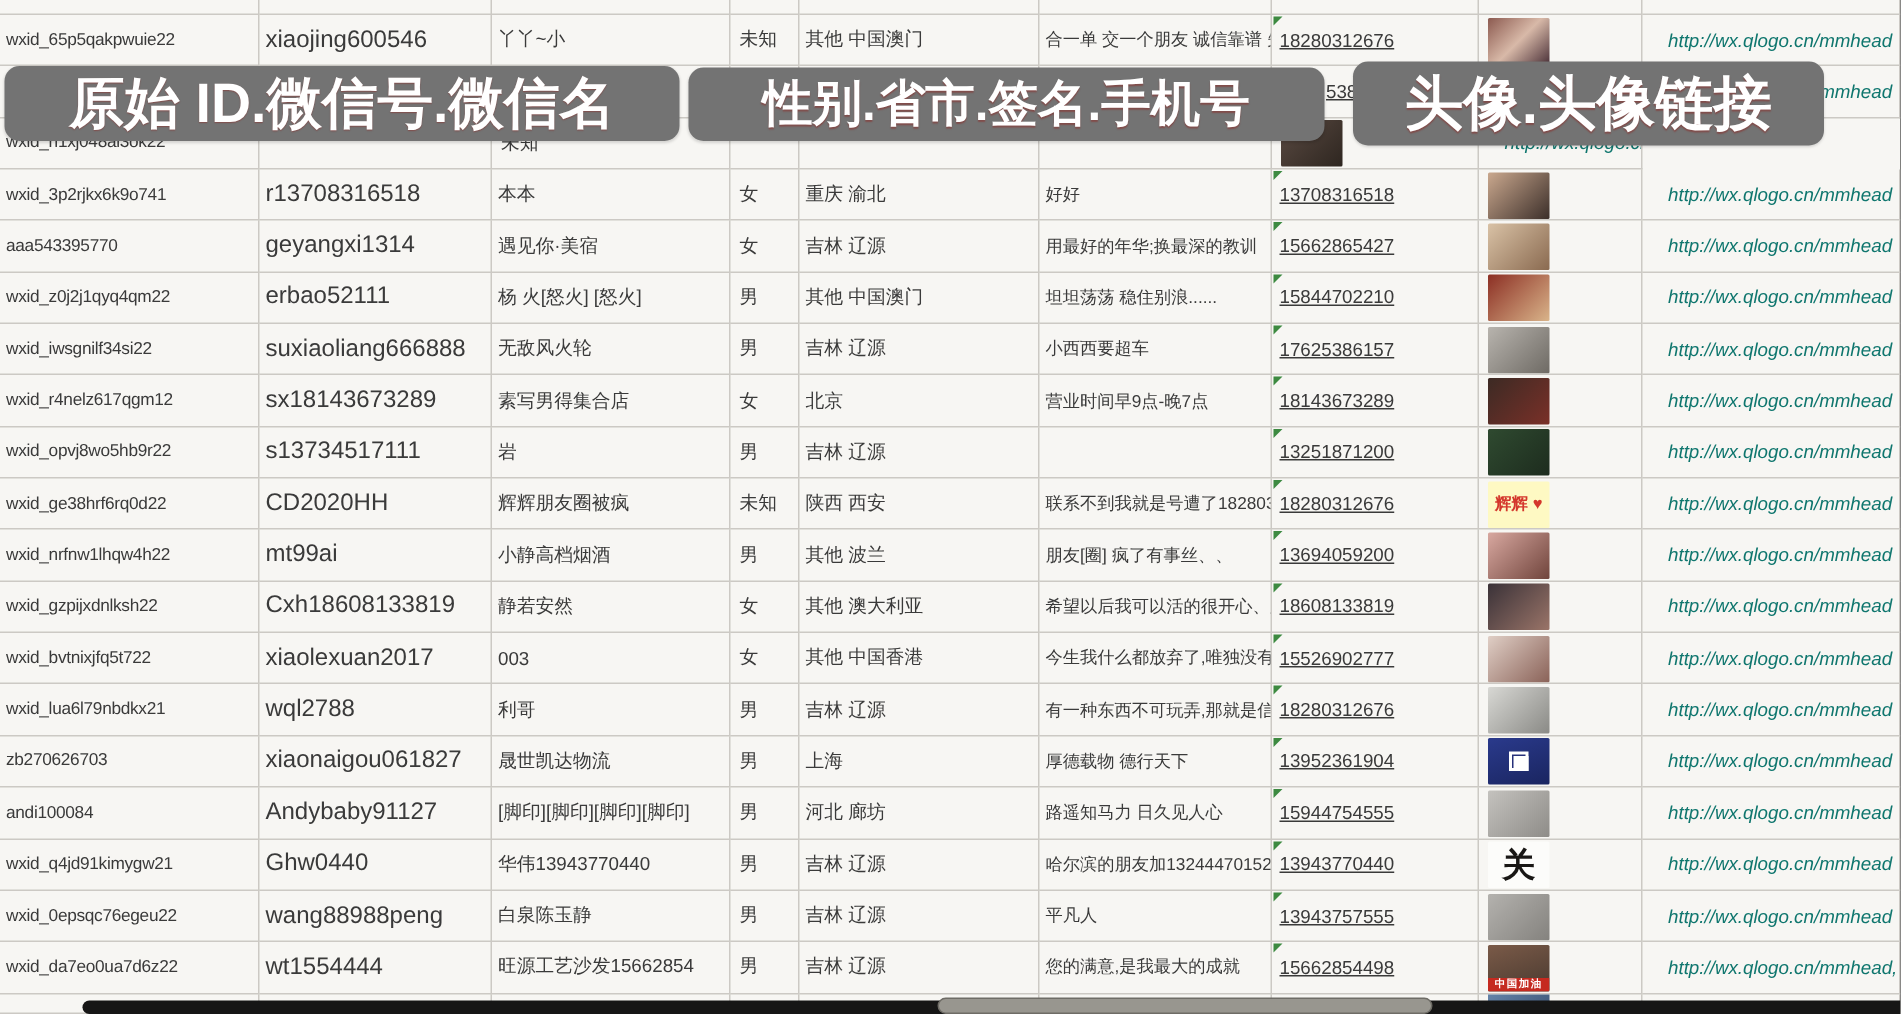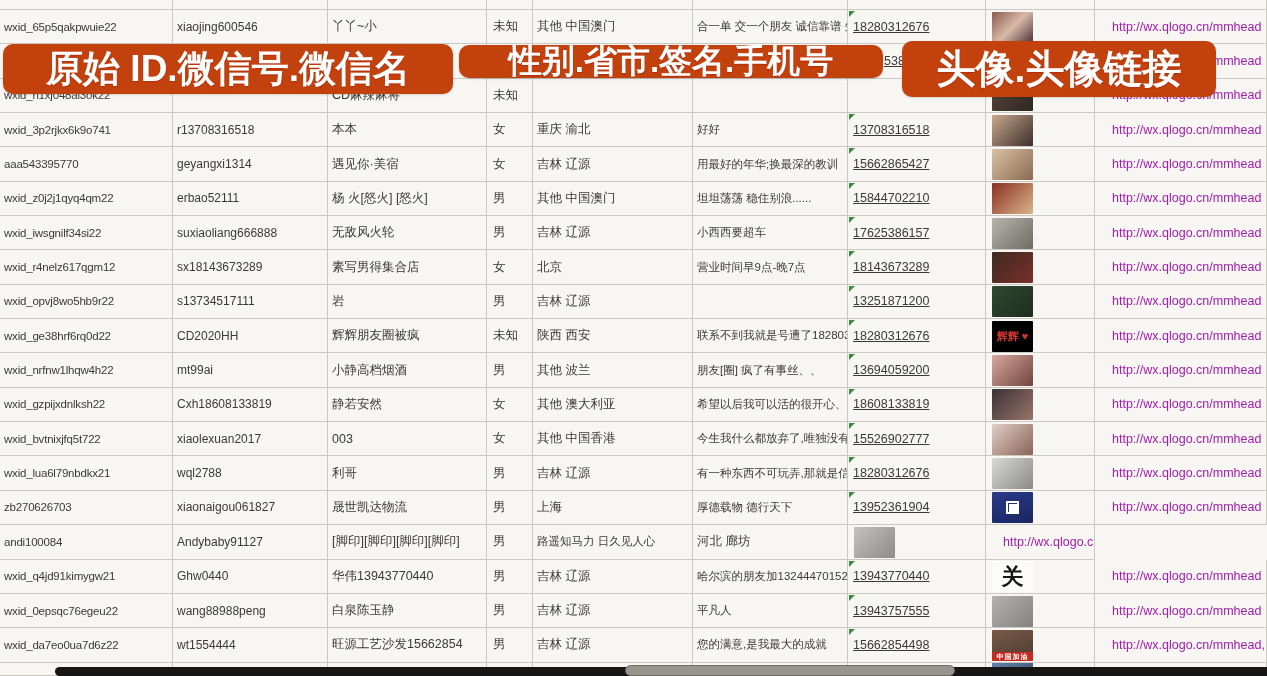--- a/index.html
+++ b/index.html
@@ -22,66 +22,66 @@
   .cell {
     position:relative;
     border-right:1px solid #ccc9c4;
     border-bottom:1px solid #ccc9c4;
     display:flex; align-items:center;
     padding-left:4px;
     white-space:nowrap; overflow:hidden;
     font-size:12px; color:#3a3a3a;
   }
   .c-id   { font-size:11.5px; letter-spacing:-0.2px; }
-  .c-wxno { font-size:12px; }
+  .c-wxno { font-size:16px; }
   .c-name { font-size:12.5px; }
   .c-sex  { font-size:12.5px; padding-left:6px; }
   .c-reg  { font-size:12.5px; }
   .c-sig  { font-size:11.5px; }
   .c-tel  { font-size:12.5px; padding-left:5px;text-decoration:underline; }
   .c-tel.indent { padding-left:36px; }
   .c-tel.flag::before {
     content:""; position:absolute; top:1px; left:1px;
     border-top:6px solid #3d8a41; border-right:6px solid transparent;
   }
-  .c-url  { font-size:12.5px; color:#a21caf; padding-left:17px; }
+  .c-url  { font-size:12.5px; color:#0f766e; padding-left:17px;font-style:italic; }
   
   .avatar {
     width:41px; height:31px; margin-left:2px; margin-top:1px;
     border-radius:1px; flex-shrink:0;
     display:flex; align-items:center; justify-content:center;
     overflow:hidden; position:relative;
   }
   .avatar .av-label { font-weight:bold; line-height:1; }
-  .avatar.t-text  { background:#000000; }
+  .avatar.t-text  { background:#fef9c3; }
   .avatar.t-text .av-label { color:#d4372c; font-size:11px; }
   .avatar.t-calli { background:#fcfcfa; }
   .avatar.t-calli .av-label { color:#191715; font-size:22px; font-family:"Liberation Serif", serif; }
   .avatar.t-qr .av-label {
     width:13px; height:13px; background:#fff; color:transparent;
     box-shadow:inset 0 0 0 2px #fff, inset 3px 3px 0 0 #26307a;
   }
   .avatar.t-badge .av-label {
     position:absolute; left:0; right:0; bottom:0; height:9px;
     background:#c52a20; color:#fff; font-size:7px; font-weight:bold;
     display:flex; align-items:center; justify-content:center; letter-spacing:1px;
   }
   
   .banner {
     position:absolute; z-index:20;
-    background:#c2410c;
+    background:#737373;
     border-radius:10px;
     display:flex; align-items:center; justify-content:center;
     color:#fff; font-weight:bold;
     text-shadow:0 1px 1px rgba(150,20,15,.4);
     box-shadow:0 1px 2px rgba(0,0,0,.15);
     white-space:nowrap;
   }
   #banner-1 { left:3px;   top:44px; width:450px; height:50px; font-size:37px; }
-  #banner-2 { left:459px; top:45px; width:424px; height:33px; font-size:33px; }
+  #banner-2 { left:459px; top:45px; width:424px; height:49px; font-size:33px; }
   #banner-3 { left:902px; top:41px; width:314px; height:56px; font-size:39px; }
   
   #progress-bar {
     position:absolute; z-index:30;
     left:55px; top:667px; width:1212px; height:9px;
     background:#161616; border-radius:5px 0 0 5px;
   }
   #progress-thumb {
     position:absolute; z-index:31;
     left:625px; top:665px; width:330px; height:11px;
@@ -134,21 +134,20 @@
       <div class="cell">
         <div class="avatar" style="background: linear-gradient(135deg, rgb(91, 127, 166), rgb(48, 65, 92));">
             <span class="av-label"></span>
           </div>
       </div>
       <div class="cell c-url">http://wx.qlogo.cn/mmhead</div>
     </div>
       <div class="row">
       <div class="cell c-id">wxid_h1xj048al3ok22</div>
       <div class="cell c-wxno"></div>
-      <div class="cell c-name">CD麻辣麻将</div>
       <div class="cell c-sex">未知</div>
       <div class="cell c-reg"></div>
       <div class="cell c-sig"></div>
       <div class="cell c-tel"></div>
       <div class="cell">
         <div class="avatar" style="background: linear-gradient(135deg, rgb(90, 74, 66), rgb(46, 38, 32));">
             <span class="av-label"></span>
           </div>
       </div>
       <div class="cell c-url">http://wx.qlogo.cn/mmhead</div>
@@ -331,22 +330,23 @@
             <span class="av-label">QR</span>
           </div>
       </div>
       <div class="cell c-url">http://wx.qlogo.cn/mmhead</div>
     </div>
       <div class="row">
       <div class="cell c-id">andi100084</div>
       <div class="cell c-wxno">Andybaby91127</div>
       <div class="cell c-name">[脚印][脚印][脚印][脚印]</div>
       <div class="cell c-sex">男</div>
+      <div class="cell c-reg">河北 廊坊</div>
       <div class="cell c-sig">路遥知马力 日久见人心</div>
-      <div class="cell c-reg">河北 廊坊</div>
+      <div class="cell c-tel flag">15944754555</div>
       <div class="cell">
         <div class="avatar" style="background: linear-gradient(135deg, rgb(196, 194, 190), rgb(142, 140, 136));">
             <span class="av-label"></span>
           </div>
       </div>
       <div class="cell c-url">http://wx.qlogo.cn/mmhead</div>
     </div>
       <div class="row">
       <div class="cell c-id">wxid_q4jd91kimygw21</div>
       <div class="cell c-wxno">Ghw0440</div>

